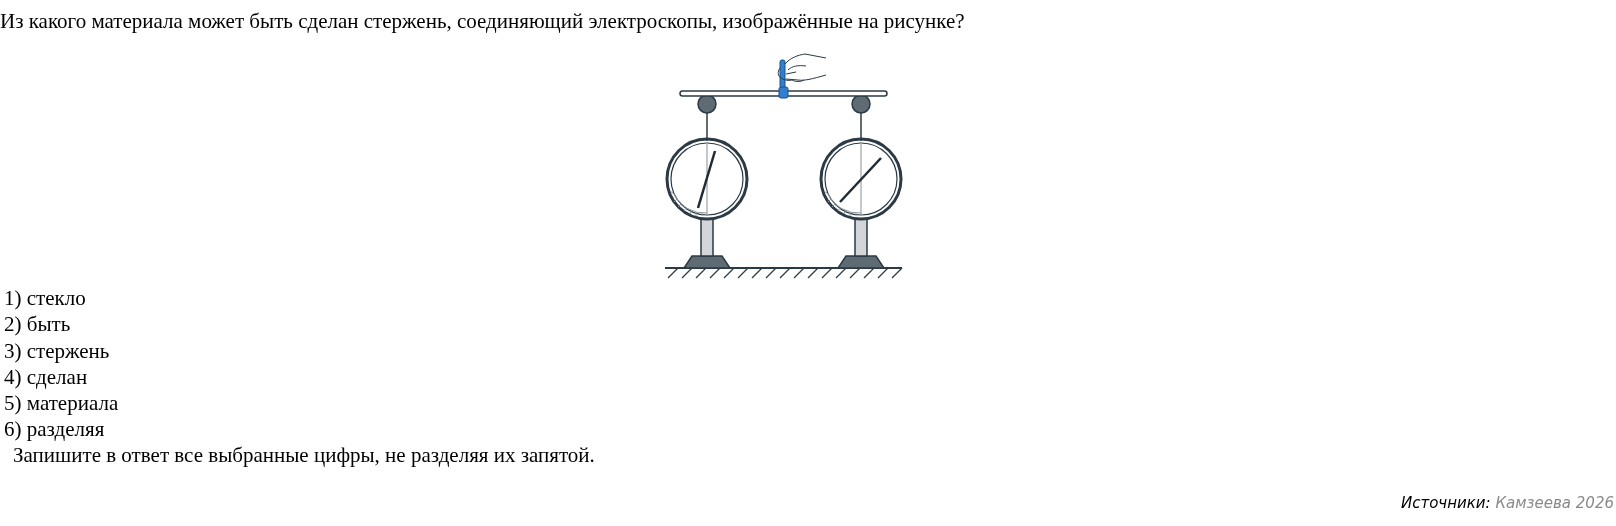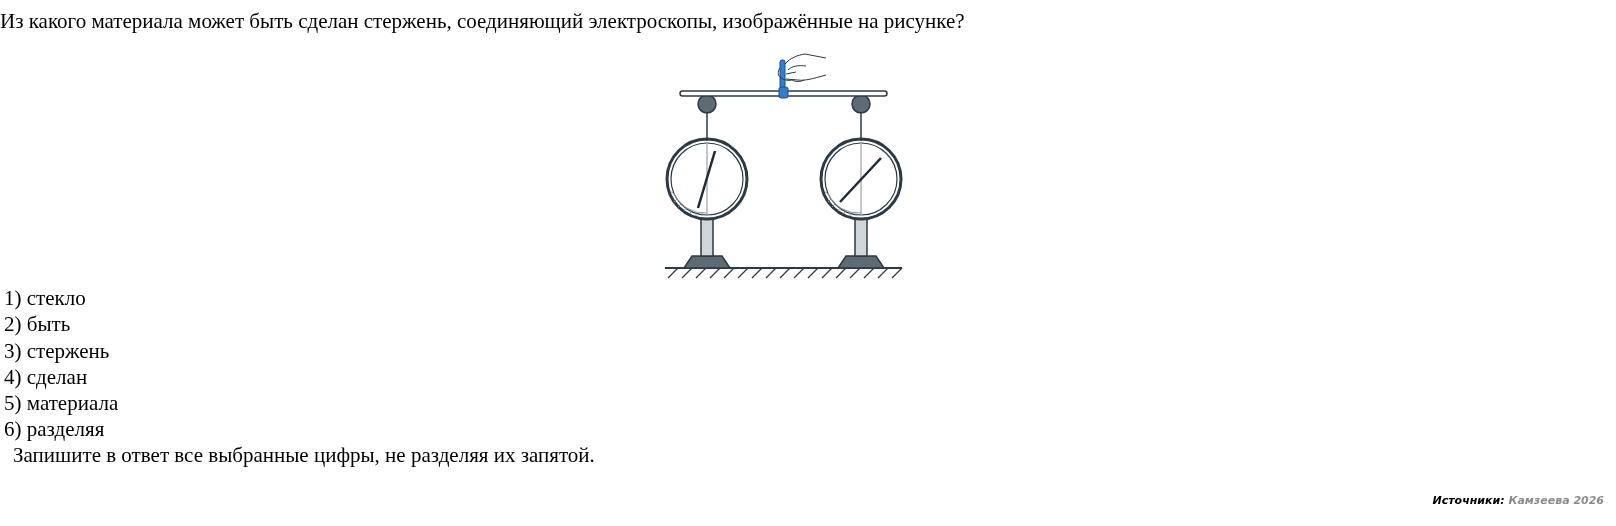--- a/index.html
+++ b/index.html
@@ -3,22 +3,22 @@
 <meta charset="utf-8">
 <style>
   html, body { margin:0; padding:0; background:#ffffff; }
   body { width:1616px; height:526px; position:relative; overflow:hidden;
          font-family:"Liberation Serif", "DejaVu Serif", serif; color:#000; font-size:21px; }
   .question { position:absolute; left:0; top:8px; line-height:26px; white-space:nowrap; }
   .figure { position:absolute; left:660px; top:40px; width:260px; height:250px; }
   .options { position:absolute; left:4px; top:285px; line-height:26.3px; }
   .option { white-space:nowrap; }
   .instruction { position:absolute; left:13px; top:442px; line-height:26px; white-space:nowrap; }
-  .source { position:absolute; right:12px; top:494px; font-family:"DejaVu Sans", sans-serif;
-            font-style:italic; font-size:11px; white-space:nowrap;font-weight:bold; }
+  .source { position:absolute; right:2px; top:494px; font-family:"DejaVu Sans", sans-serif;
+            font-style:italic; font-size:15px; white-space:nowrap; }
   .source .label { color:#000; }
   .source .value { color:#8a8a8a; }
 </style>
 </head>
 <body>
 
 <div class="question">Из какого материала может быть сделан стержень, соединяющий электроскопы, изображённые на рисунке?</div>
 
 <div class="figure">
   <svg width="260" height="250" viewBox="660 40 260 250" xmlns="http://www.w3.org/2000/svg">

